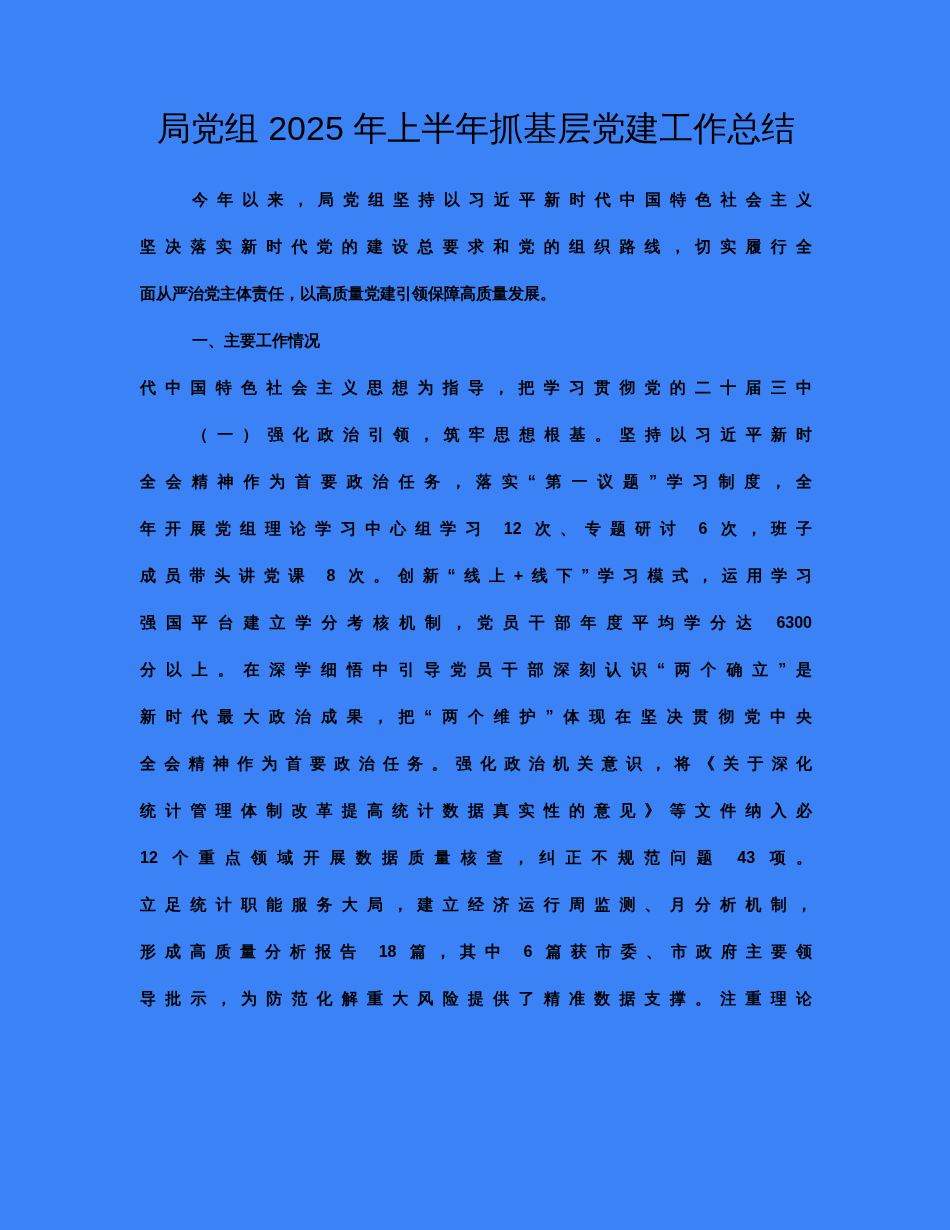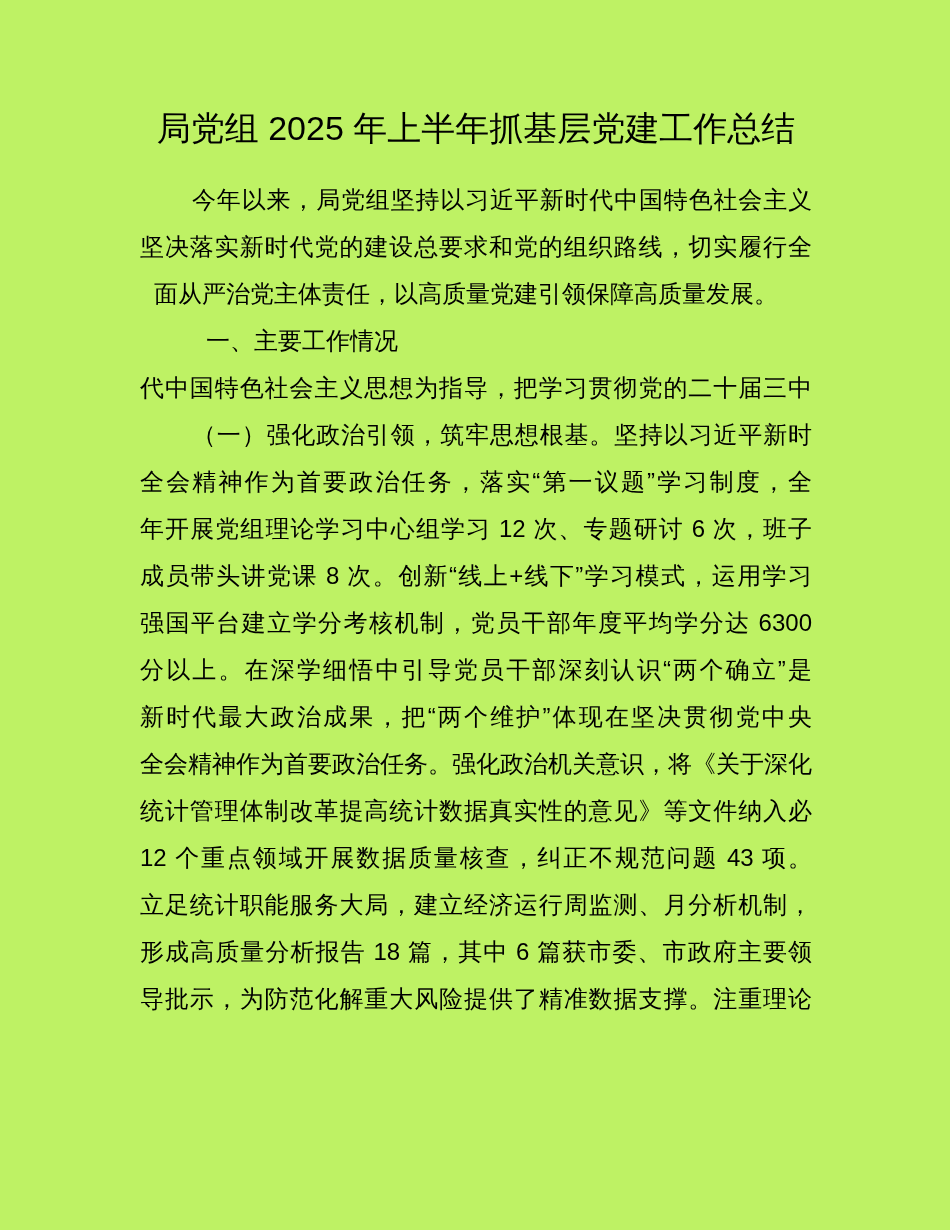--- a/index.html
+++ b/index.html
@@ -4,47 +4,47 @@
 <style>
   html, body {
     margin: 0;
     padding: 0;
     background: #ffffff;
   }
   .page {
     position: relative;
     width: 950px;
     height: 1230px;
-    background: #bef264;
+    background: #3b82f6;
     box-sizing: border-box;
     padding: 104px 138px 0 140px;
     font-family: "Liberation Sans", sans-serif;
     color: #000000;
     overflow: hidden;
   }
   .doc-title {
     font-size: 34px;
     line-height: 48px;
     font-weight: 400;
     text-align: center;
     white-space: nowrap;
     margin: 0 0 24px 0;
   }
   .line {
-    font-size: 24px;
+    font-size: 16px;
     height: 47px;
     line-height: 47px;
     white-space: nowrap;
     text-align: justify;
     text-align-last: justify;
+    font-weight: bold;
   }
   .line.noexpand {
     text-align: left;
     text-align-last: left;
-    margin-left: 14px;
   }
   .line.indent {
     text-indent: 52px;
   }
 </style>
 </head>
 <body>
 
 <div class="page">
 

